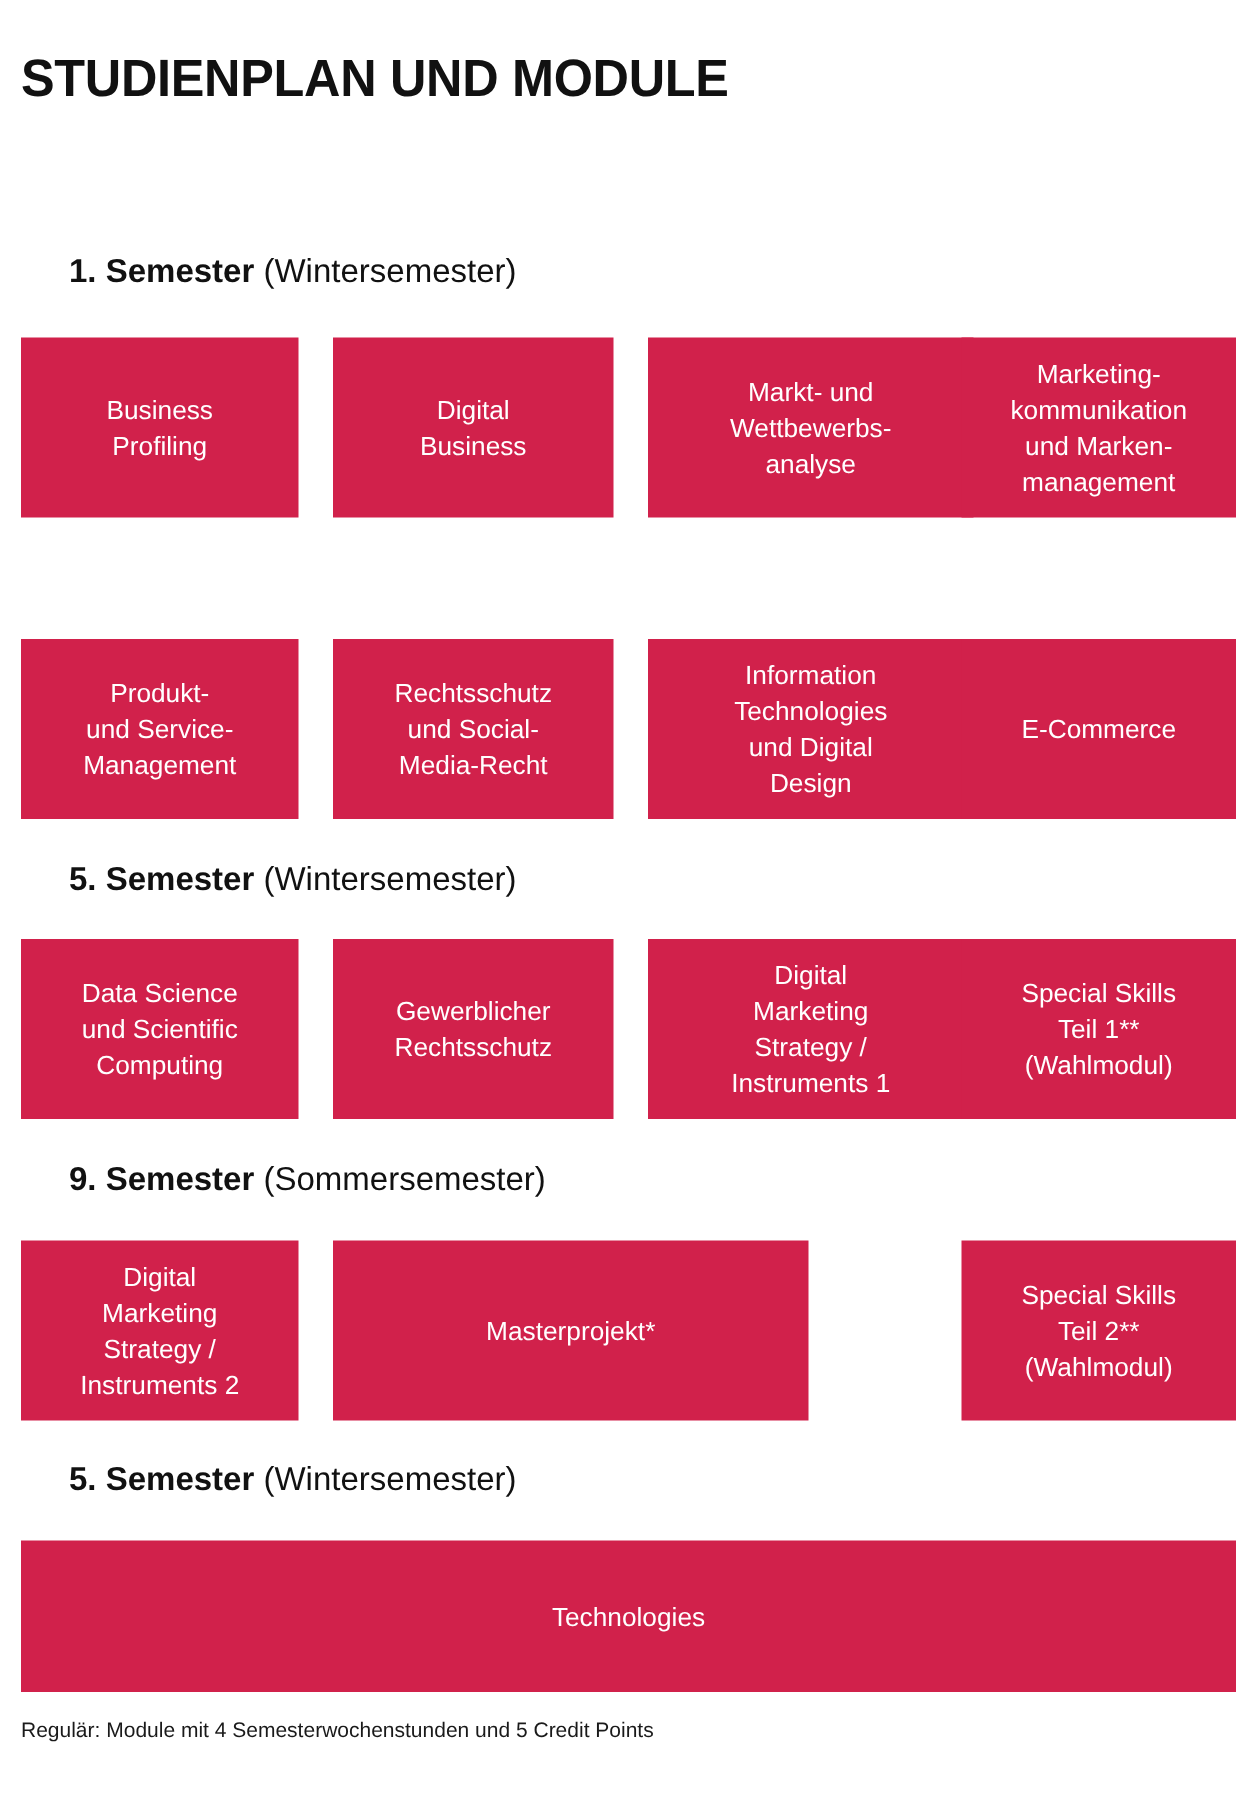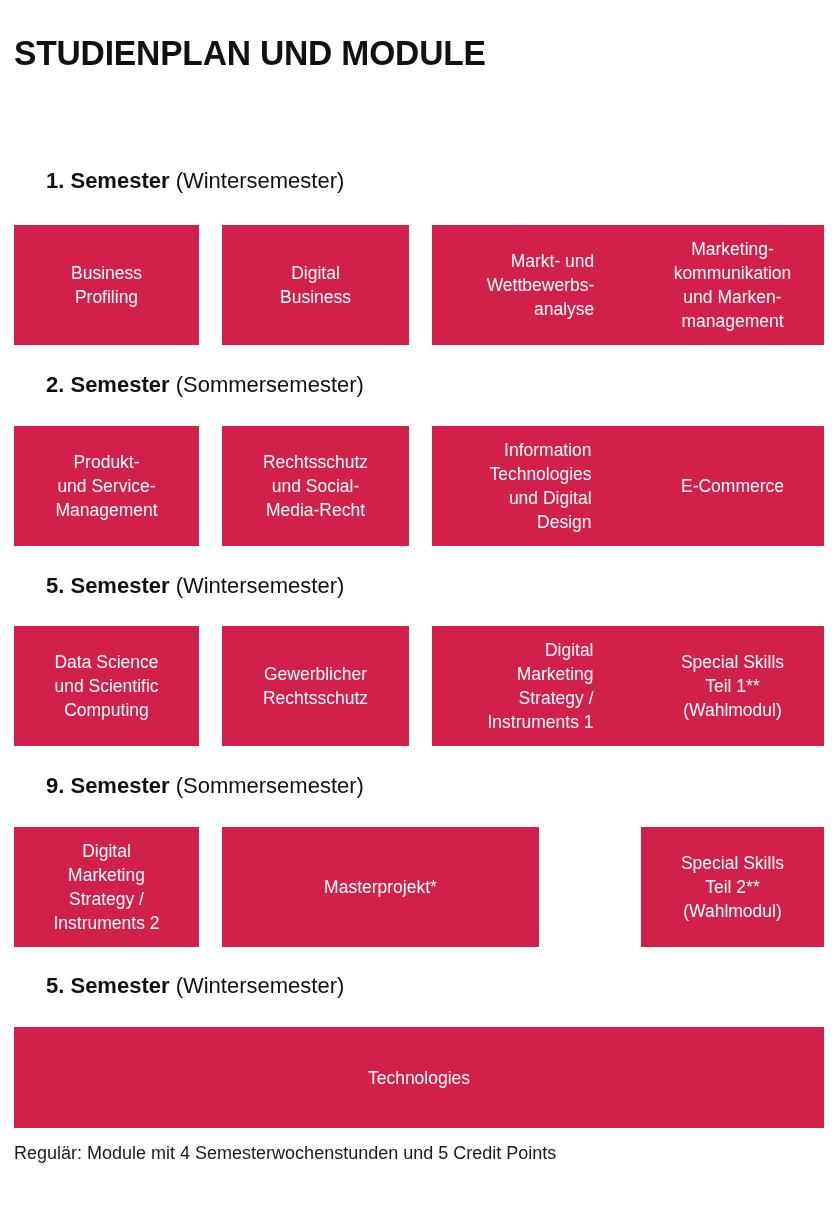--- a/index.html
+++ b/index.html
@@ -81,37 +81,37 @@
     font-size: 17.5px;
     line-height: 24px;
     font-weight: normal;
     white-space: pre-line;
     display: block;
   }
 
   
   .col-1 { left: 0px;   width: 185px; }
   .col-2 { left: 208px; width: 187px; }
-  .col-3 { left: 418px; width: 217px; text-align: right; }
+  .col-3 { left: 418px; width: 217px; }
   .col-4 { left: 627px; width: 183px; }
   .col-2-3 { left: 208px; width: 317px; }
   .col-full { left: 0px; width: 810px; }
 
   .h-120 { height: 120px; }
   .h-101 { height: 101px; }
 
   
   .footnotes {
     position: absolute;
     left: 14px;
     top: 1141px;
     width: 810px;
   }
   .footnote-line {
-    font-size: 18px;
+    font-size: 14px;
     line-height: 25px;
     color: #1a1a1a;
     white-space: nowrap;
   }
 </style>
 </head>
 <body>
 
 <div class="page">
 
@@ -135,23 +135,20 @@
 analyse</span>
     </div>
     <div class="module-box col-4 h-120">
       <span class="module-text">Marketing-
 kommunikation
 und Marken-
 management</span>
     </div>
   </div>
 
-  <div class="semester-heading" style="top:372px;">
-    <span class="sem-label">2. Semester</span><span class="sem-term"> (Sommersemester)</span>
-  </div>
   <div class="module-row" style="top:426px;">
     <div class="module-box col-1 h-120">
       <span class="module-text">Produkt-
 und Service-
 Management</span>
     </div>
     <div class="module-box col-2 h-120">
       <span class="module-text">Rechtsschutz
 und Social-
 Media-Recht</span>

